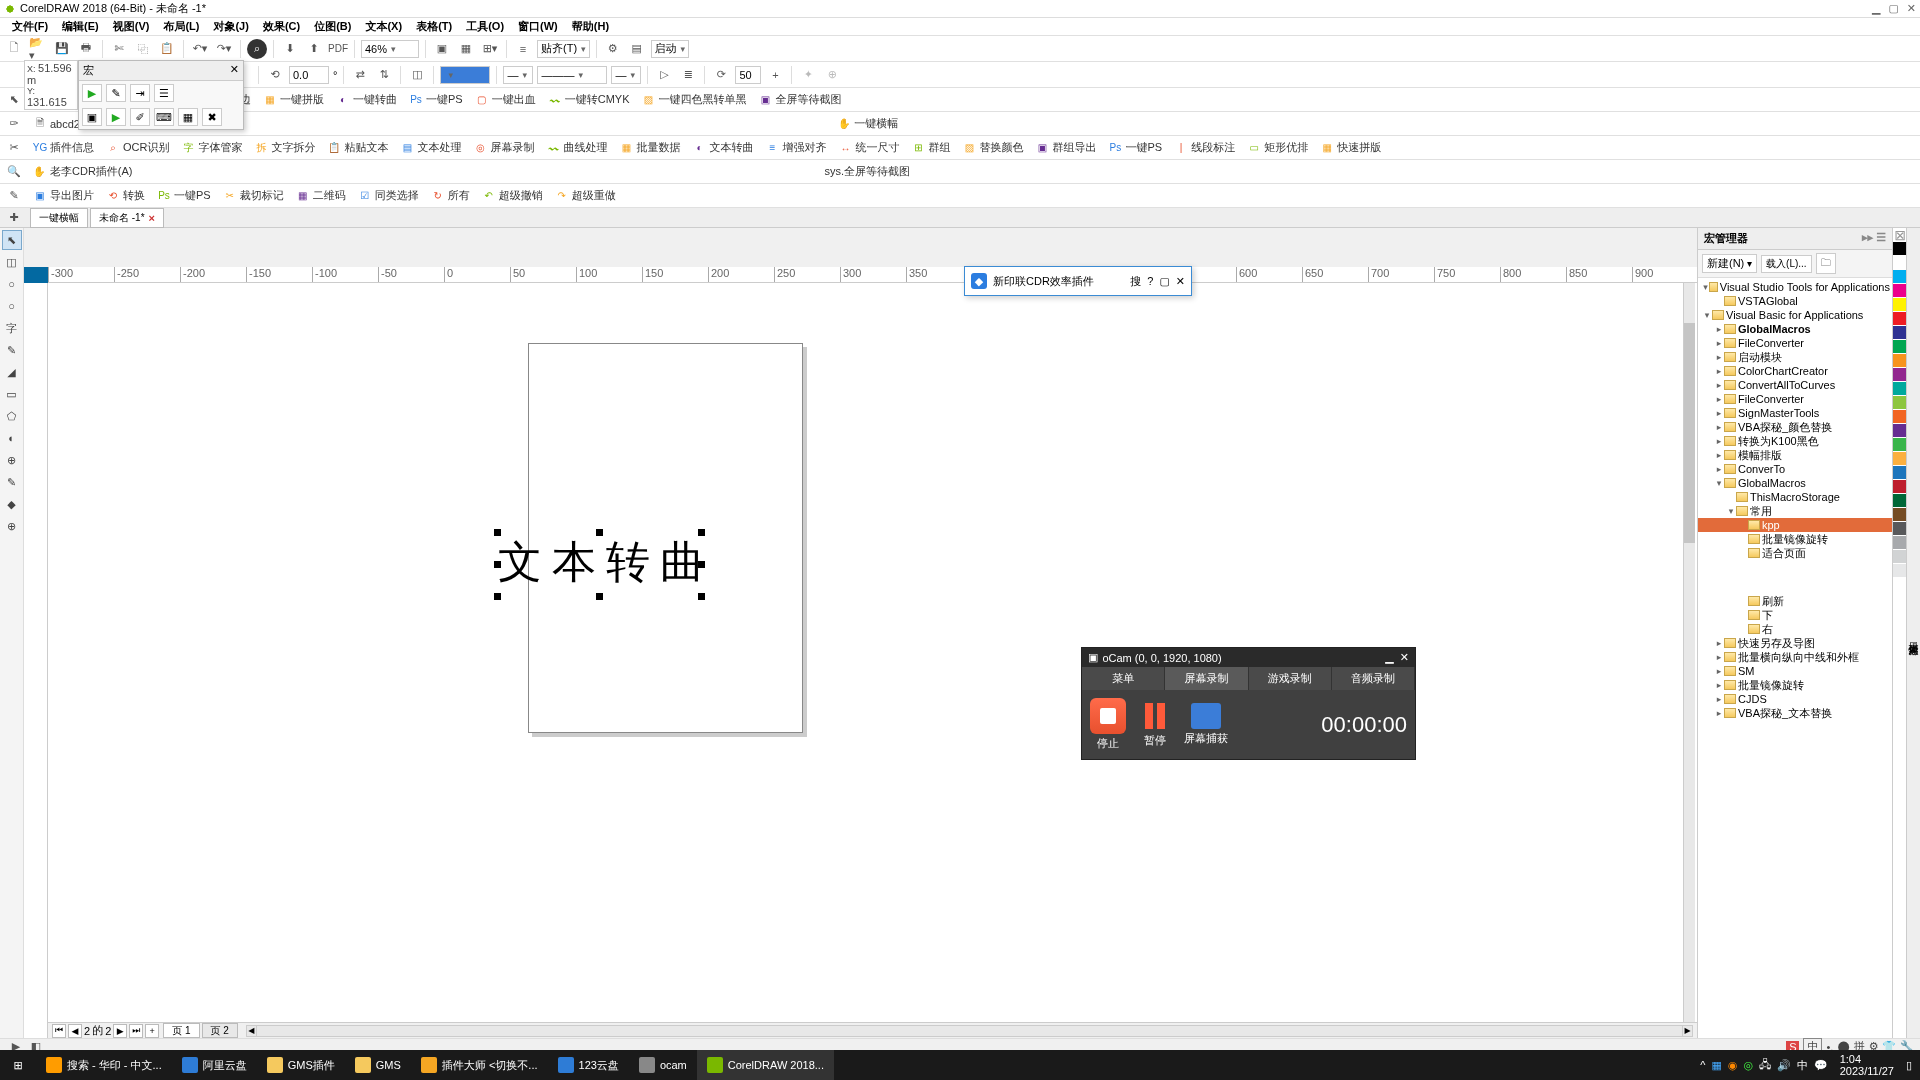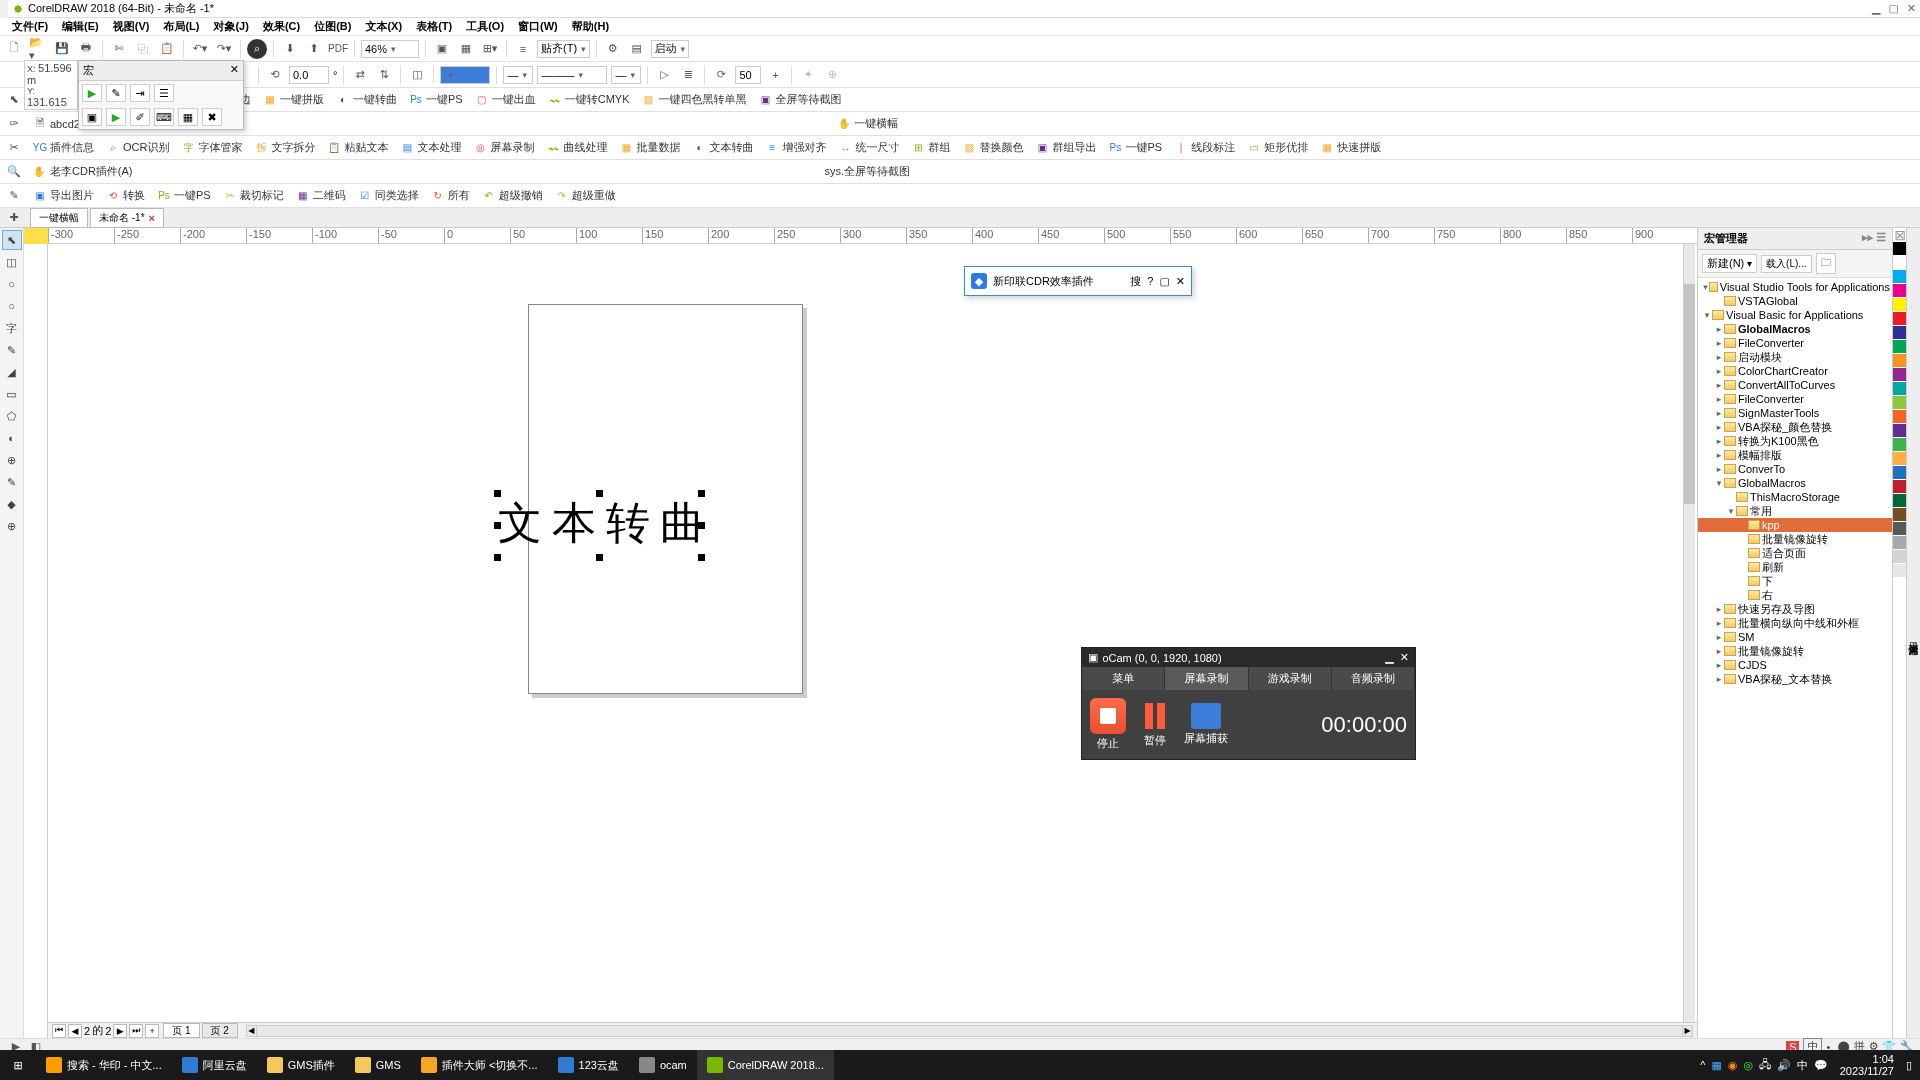--- a/index.html
+++ b/index.html
@@ -1,35 +1,35 @@
 <!DOCTYPE html>
 <html><head>
 <meta charset="utf-8">
 <style>
 * { margin:0; padding:0; box-sizing:border-box; font-family:"Microsoft YaHei",Arial,sans-serif; font-size:11px; }
 body { background:#f0f0f0; overflow:hidden; width:1920px; height:1080px; position:relative; }
-.titlebar { height:18px; background:#fff; display:flex; align-items:center; padding:0 4px; border-bottom:1px solid #ddd;margin-left:8px; }
+.titlebar { height:18px; background:#fff; display:flex; align-items:center; padding:0 4px; border-bottom:1px solid #ddd; }
 .titlebar .logo { width:12px; height:12px; background:radial-gradient(circle,#7ab800 40%,transparent 45%); margin-right:4px; }
 .titlebar .winbtns { margin-left:auto; display:flex; gap:8px; color:#666; }
 .menubar { height:18px; background:#fff; display:flex; align-items:center; padding:0 6px; gap:2px; border-bottom:1px solid #e0e0e0; }
 .menubar .mi { padding:0 6px; cursor:default;font-weight:bold; }
 .toolbar { height:26px; background:#fff; display:flex; align-items:center; padding:0 4px; gap:4px; border-bottom:1px solid #e0e0e0; }
 .tb-btn { width:20px; height:20px; display:flex; align-items:center; justify-content:center; color:#555; border:1px solid transparent; }
 .tb-sep { width:1px; height:18px; background:#ddd; margin:0 2px; }
 .tb-input { height:18px; border:1px solid #ccc; padding:0 3px; background:#fff; }
 .tb-combo { height:18px; border:1px solid #ccc; background:#fff; display:flex; align-items:center; padding:0 3px; }
 .tb-combo::after { content:"▾"; margin-left:4px; color:#666; font-size:9px; }
 .plugin-bar { height:24px; background:#fff; display:flex; align-items:center; padding:0 4px; gap:6px; border-bottom:1px solid #e0e0e0; }
 .pb-item { display:flex; align-items:center; gap:3px; padding:0 3px; color:#333; }
 .pb-ico { width:14px; height:14px; display:inline-flex; align-items:center; justify-content:center; font-size:10px; }
 .main { position:relative; display:flex; height:calc(100% - 18px - 18px - 26px - 26px - 24px - 24px - 24px - 24px - 24px - 16px - 16px - 30px); }
 .ltoolbox { width:24px; background:#f4f4f4; border-right:1px solid #ddd; display:flex; flex-direction:column; align-items:center; padding-top:2px; gap:2px; }
 .ltool { width:20px; height:20px; display:flex; align-items:center; justify-content:center; color:#444; }
 .ltool.sel { background:#d0e4f5; border:1px solid #7aa8cc; }
-.doc-area { flex:1; position:relative; background:#fde047; overflow:hidden; }
+.doc-area { flex:1; position:relative; background:#0369a1; overflow:hidden;margin-top:39px; }
 .ruler-h { position:absolute; top:0; left:24px; right:0; height:16px; background:#fff; border-bottom:1px solid #ccc; display:flex; overflow:hidden; font-size:9px; color:#666; }
 .ruler-h span { flex:0 0 66px; border-left:1px solid #aaa; padding-left:2px; }
 .ruler-v { position:absolute; top:16px; left:0; bottom:0; width:24px; background:#fff; border-right:1px solid #ccc; }
 .canvas-wrap { position:absolute; top:16px; left:24px; right:0; bottom:16px; background:#fff; overflow:hidden; }
 .page { position:absolute; left:480px; top:60px; width:275px; height:390px; background:#fff; border:1px solid #888; box-shadow:4px 4px 0 #ccc; }
 .seltext { position:absolute; left:450px; top:250px; font-size:44px; letter-spacing:10px; color:#000; font-family:"SimSun",serif; }
 .selhandle { position:absolute; width:7px; height:7px; background:#000; }
 .hscroll { position:absolute; bottom:0; left:24px; right:0; height:16px; background:#f0f0f0; display:flex; align-items:center; border-top:1px solid #ccc; }
 .page-nav { display:flex; align-items:center; gap:2px; padding:0 4px; font-size:10px; }
 .page-nav .nb { width:14px; height:14px; border:1px solid #bbb; display:flex; align-items:center; justify-content:center; background:#fff; font-size:9px; }
@@ -50,21 +50,21 @@
 .doc-tab { padding:2px 8px; background:#fff; border:1px solid #bbb; font-size:10px; display:flex; align-items:center; gap:4px; }
 .doc-tab .x { color:#c33; font-weight:bold; }
 .statusbar { height:16px; background:#f0f0f0; border-top:1px solid #ccc; display:flex; align-items:center; padding:0 6px; font-size:10px; color:#444; }
 .statusbar .sep { margin:0 8px; color:#aaa; }
 .bottombar { height:16px; background:#f0f0f0; display:flex; align-items:center; padding:0 6px; font-size:10px; color:#444; border-top:1px solid #ddd; }
 .taskbar { position:absolute; bottom:0; left:0; right:0; height:30px; background:#1a1a1a; display:flex; align-items:center; color:#fff; font-size:11px; }
 .taskbar .tbitem { display:flex; align-items:center; gap:5px; padding:0 10px; height:100%; }
 .taskbar .tbitem.active { background:#333; }
 .taskbar .tico2 { width:16px; height:16px; display:inline-flex; align-items:center; justify-content:center; }
 .taskbar .tray { margin-left:auto; display:flex; align-items:center; gap:6px; padding:0 8px; }
-.taskbar .clock { text-align:right; line-height:1.1; font-size:10px; padding:0 6px; }
+.taskbar .clock { text-align:left; line-height:1.1; font-size:10px; padding:0 6px; }
 .float-win { position:absolute; background:#fff; border:1px solid #3b8bd4; box-shadow:2px 2px 6px rgba(0,0,0,.2); }
 .macro-popup { position:absolute; left:78px; top:60px; width:166px; background:#f8f8f8; border:1px solid #bbb; box-shadow:2px 2px 5px rgba(0,0,0,.2); z-index:50; }
 .macro-popup .mp-title { padding:2px 4px; background:#eee; display:flex; border-bottom:1px solid #ccc; }
 .macro-popup .mp-row { display:flex; padding:3px; gap:4px; }
 .macro-popup .mp-btn { width:20px; height:18px; border:1px solid #ccc; background:#fff; display:flex; align-items:center; justify-content:center; font-size:11px; }
 .ocam { position:absolute; left:1081px; top:647px; width:335px; background:#3a3a3a; color:#fff; border:1px solid #222; z-index:60; }
 .ocam-title { background:#2a2a2a; padding:3px 6px; display:flex; align-items:center; font-size:10px; }
 .ocam-title .wb { margin-left:auto; display:flex; gap:6px; }
 .ocam-tabs { display:flex; background:#4a4a4a; }
 .ocam-tab { flex:1; text-align:center; padding:4px 12px; font-size:11px; border-right:1px solid #333; }
@@ -555,21 +555,21 @@
         <div class="tree-item" style="padding-left: 40px;">
           <span class="tico"></span>
           <span class="tfold"></span>
           <span>批量镜像旋转</span>
         </div>
         <div class="tree-item" style="padding-left: 40px;">
           <span class="tico"></span>
           <span class="tfold"></span>
           <span>适合页面</span>
         </div>
-        <div class="tree-item" style="padding-left: 40px;">
+        <div class="tree-item" style="padding-left: 40px; margin-top: 34px;">
           <span class="tico"></span>
           <span class="tfold"></span>
           <span>刷新</span>
         </div>
         <div class="tree-item" style="padding-left: 40px;">
           <span class="tico"></span>
           <span class="tfold"></span>
           <span>下</span>
         </div>
         <div class="tree-item" style="padding-left: 40px;">

